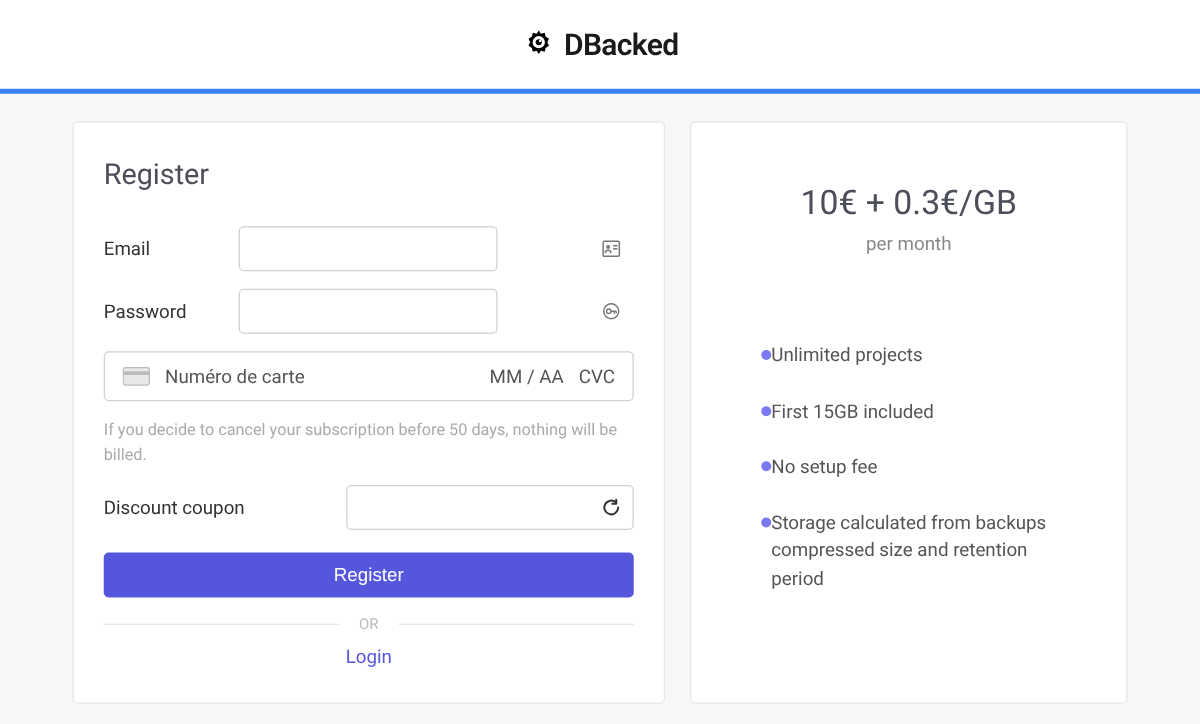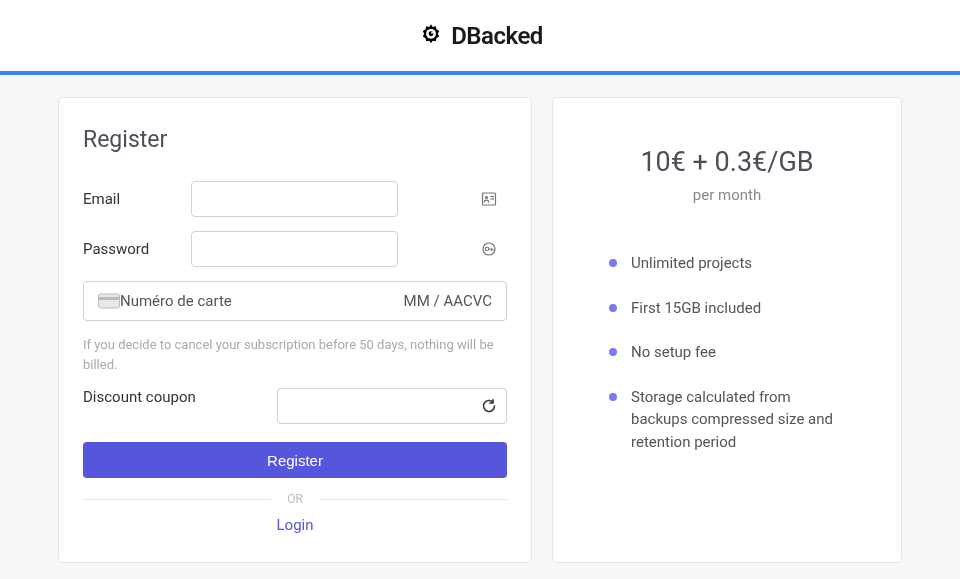--- a/index.html
+++ b/index.html
@@ -92,20 +92,21 @@
       height: 16px;
     }
     .card-input {
       display: flex;
       align-items: center;
       border: 1px solid #d0d0d6;
       border-radius: 4px;
       height: 40px;
       padding: 0 14px;
       margin-top: 8px;
+      gap: 12px;
       color: #7a7a7a;
       font-size: 15px;
     }
     .card-icon {
       width: 22px;
       height: 16px;
     }
     .card-number-ph {
       flex: 1;
       color: #555;
@@ -114,20 +115,21 @@
       color: #555;
     }
     .cancel-note {
       color: #aaa;
       font-size: 13px;
       margin-top: 14px;
       line-height: 1.5;
     }
     .coupon-row {
       display: flex;
+      align-items: center;
       margin-top: 14px;
       gap: 26px;
     }
     .coupon-label {
       width: 168px;
       font-size: 15px;
       color: #333;
     }
     .coupon-input-wrap {
       flex: 1;
@@ -190,30 +192,29 @@
       text-align: center;
       font-size: 27px;
       color: #4c4f5a;
       font-weight: 400;
     }
     .price-sub {
       text-align: center;
       color: #888;
       font-size: 15px;
       margin-top: 8px;
-      margin-bottom: 48px;
+      margin-bottom: 69px;
     }
     .feature-list {
       list-style: none;
       padding: 0 32px;
     }
     .feature-item {
       display: flex;
       align-items: flex-start;
-      gap: 14px;
       margin-bottom: 22px;
       color: #555;
       font-size: 15px;
       line-height: 1.5;
     }
     .bullet {
       width: 8px;
       height: 8px;
       border-radius: 50%;
       background: #7a7af0;

